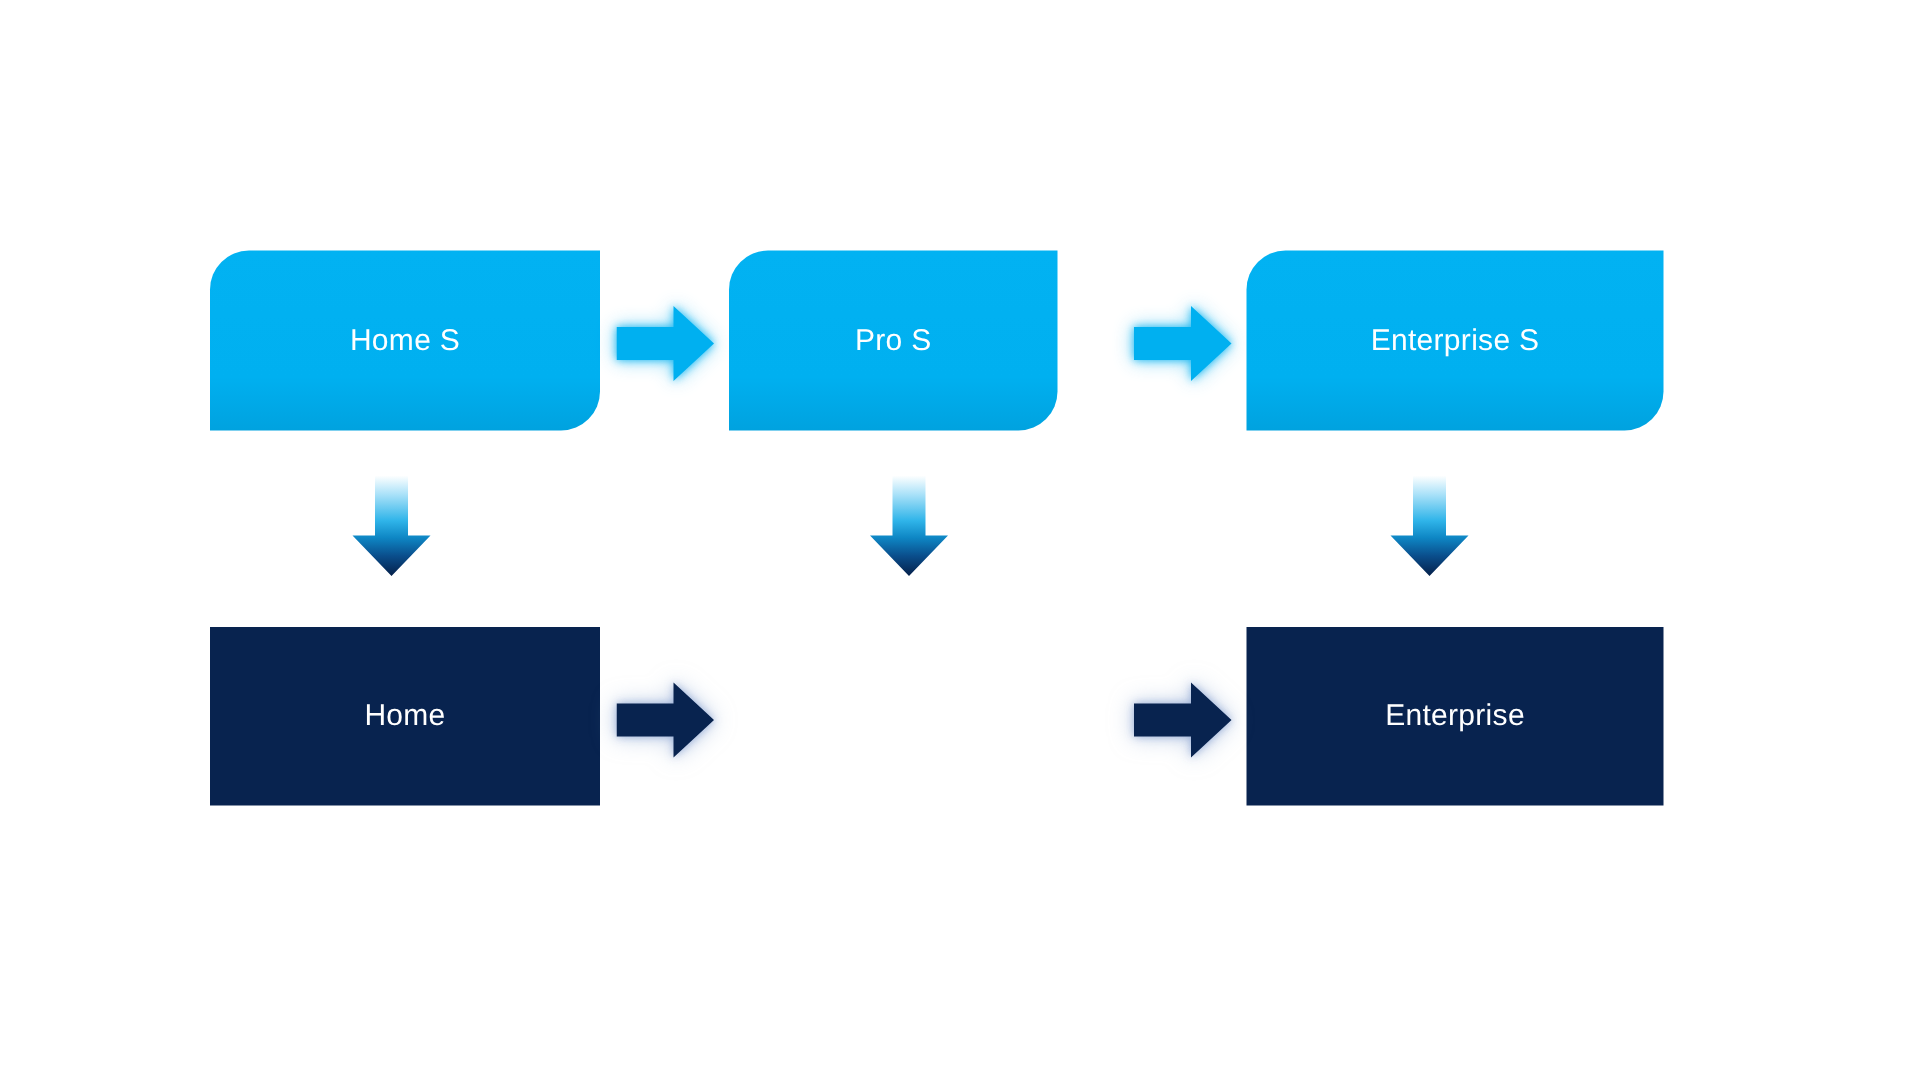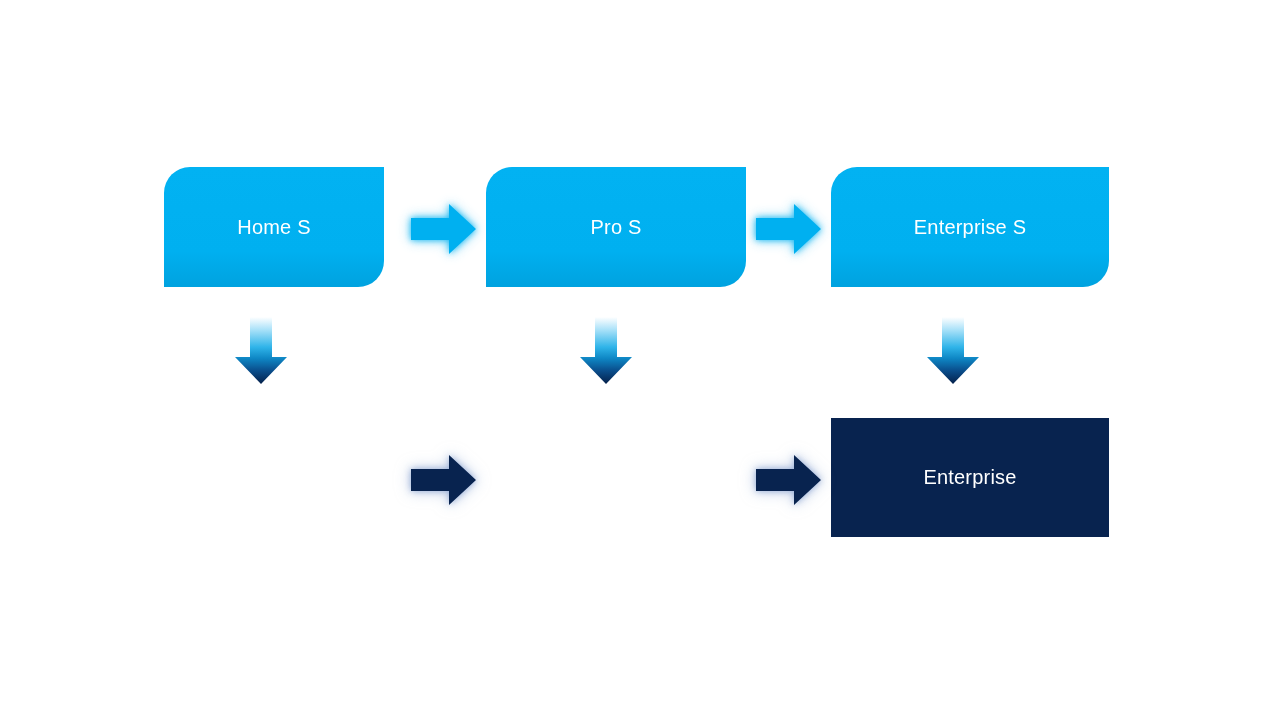--- a/index.html
+++ b/index.html
@@ -35,22 +35,22 @@
     white-space: nowrap;
   }
   .node.tier-s {
     background: linear-gradient(180deg, #02B2F2 0%, var(--light-blue) 70%, #00A2DF 100%);
     border-radius: 26px 0 26px 0;
   }
   .node.tier-base {
     background: var(--dark-navy);
     height: 119px;
   }
-  .col-0 { left: 140px; width: 220px; margin-left: 24px; }
-  .col-1 { left: 486px; width: 260px; }
+  .col-0 { left: 140px; width: 260px; }
+  .col-1 { left: 486px; width: 219px; }
   .col-2 { left: 831px; width: 278px; }
   .row-top { top: 167px; }
   .row-bottom { top: 418px; }
 
   .arrow-right {
     position: absolute;
     width: 66px; height: 52px;
   }
   .arrow-right.glow-blue {
     filter: drop-shadow(0 0 3px rgba(0,176,240,0.85)) drop-shadow(0 0 6px rgba(0,176,240,0.45));
@@ -99,20 +99,23 @@
   <div class="node tier-s row-top col-0">
     <span class="label">Home S</span>
   </div>
   <div class="node tier-s row-top col-1">
     <span class="label">Pro S</span>
   </div>
   <div class="node tier-s row-top col-2">
     <span class="label">Enterprise S</span>
   </div>
 
+  <div class="node tier-base row-bottom col-0">
+    <span class="label">Home</span>
+  </div>
   <div class="node tier-base row-bottom col-2">
     <span class="label">Enterprise</span>
   </div>
 
   <svg class="arrow-right glow-blue rarr-top-0" viewBox="0 0 66 52">
     <polygon points="0,15 38,15 38,1 65,26 38,51 38,37 0,37"></polygon>
   </svg>
   <svg class="arrow-right glow-blue rarr-top-1" viewBox="0 0 66 52">
     <polygon points="0,15 38,15 38,1 65,26 38,51 38,37 0,37"></polygon>
   </svg>

